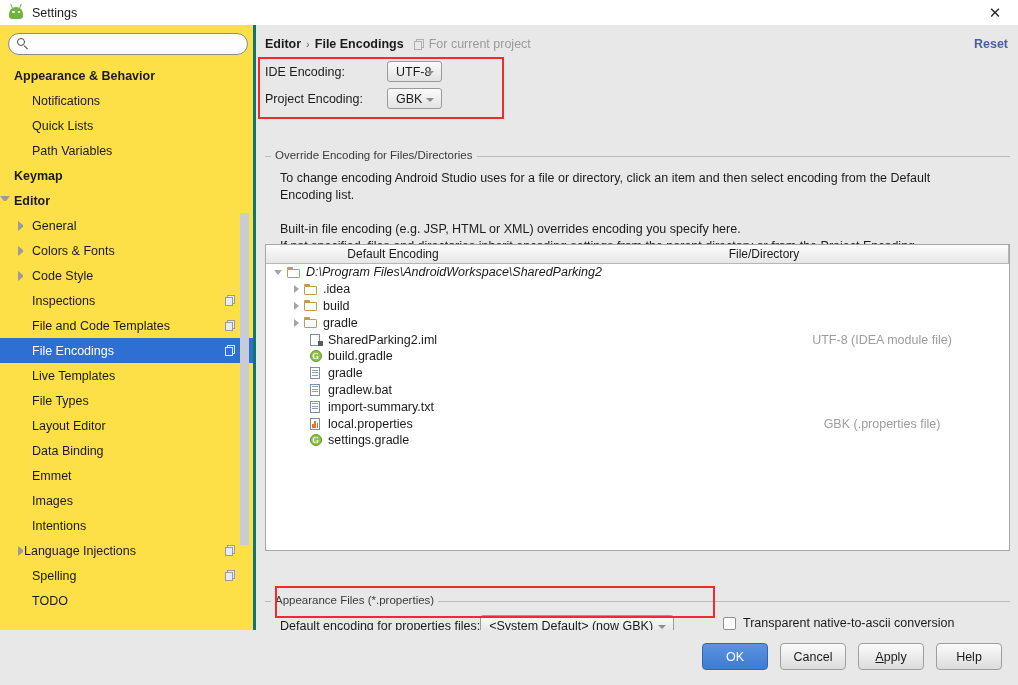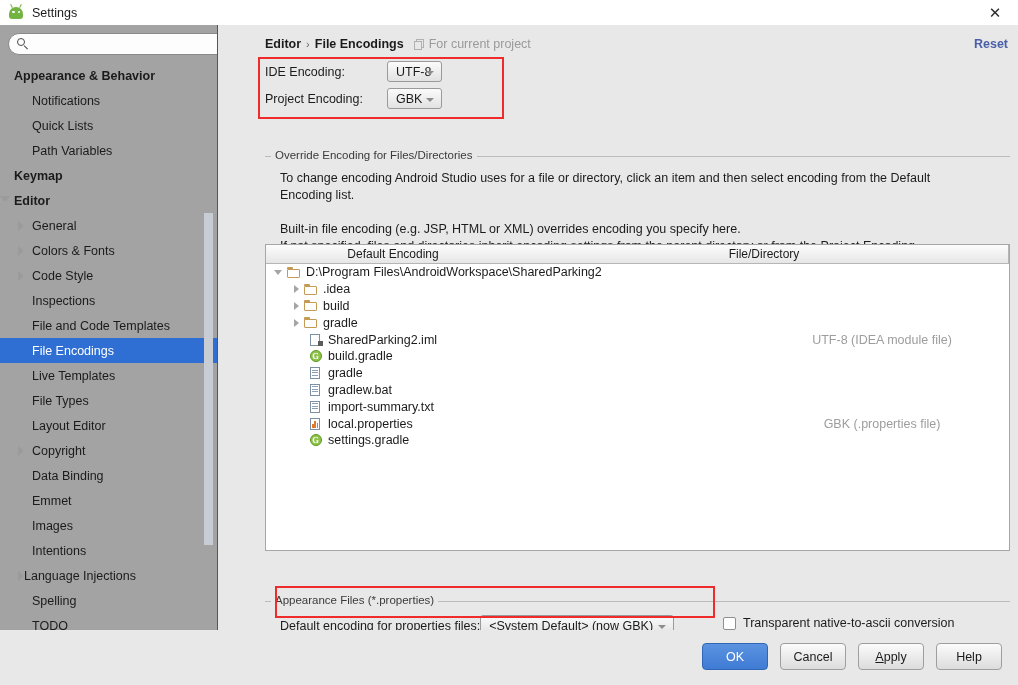--- a/index.html
+++ b/index.html
@@ -43,23 +43,23 @@
   }
   .win-close {
     position: absolute; right: 14px; top: 4px;
     width: 18px; height: 18px; cursor: pointer;
     color: #2b2b2b; font-size: 15px; line-height: 18px; text-align: center;
     font-family: "DejaVu Sans", sans-serif;
   }
 
   
   .sidebar {
-    position: absolute; left: 0; top: 25px; width: 218px; height: 605px;
-    background: #a3a3a3;
-    border-right: 1px solid #0f766e;
+    position: absolute; left: 0; top: 25px; width: 256px; height: 605px;
+    background: #fde047;
+    border-right: 3px solid #0f766e;
     overflow: hidden;
   }
   .search-wrap {
     position: absolute; left: 8px; top: 8px; width: 240px; height: 22px;
   }
   .search-input {
     width: 240px; height: 22px;
     border: 1px solid #8a8a8a; border-radius: 11px;
     background: #fdfdfd;
     padding: 0 10px 0 26px;
@@ -379,28 +379,20 @@
           </span>
         </div>
         <div class="tree-row">
           <span class="lbl" style="margin-left: 32px;">Live Templates</span>
         </div>
         <div class="tree-row">
           <span class="lbl" style="margin-left: 32px;">File Types</span>
         </div>
         <div class="tree-row">
           <span class="lbl" style="margin-left: 32px;">Layout Editor</span>
-        </div>
-        <div class="tree-row">
-          <span class="arrow arrow-right" style="left: 18px;"></span>
-          <span class="lbl" style="margin-left: 32px;">Copyright</span>
-          <span class="copy-badge">
-            <span class="b1"></span>
-            <span class="b2"></span>
-          </span>
         </div>
         <div class="tree-row">
           <span class="lbl" style="margin-left: 32px;">Data Binding</span>
         </div>
         <div class="tree-row">
           <span class="lbl" style="margin-left: 32px;">Emmet</span>
         </div>
         <div class="tree-row">
           <span class="lbl" style="margin-left: 32px;">Images</span>
         </div>
@@ -474,21 +466,21 @@
       <p>If not specified, files and directories inherit encoding settings from the parent directory or from the Project Encoding.</p>
     </div>
 
     <div class="filetable">
       <div class="ft-head">
         <div class="col col2">Default Encoding</div>
         <div class="col col1">File/Directory</div>
       </div>
       <div class="ft-body" id="file-rows">
           <div class="frow">
-            <span class="tw" style="margin-left: 8px;">
+            <span class="tw" style="margin-left: 8px; font-style: italic;">
               <span class="tri-d"></span>
               <span class="ic ic-folder">
                 <span class="tab"></span>
                 <span class="body"></span>
               </span>
               <span>D:\Program Files\AndroidWorkspace\SharedParking2</span>
             </span>
           </div>
           <div class="frow">
             <span class="tw" style="margin-left: 28px;">

